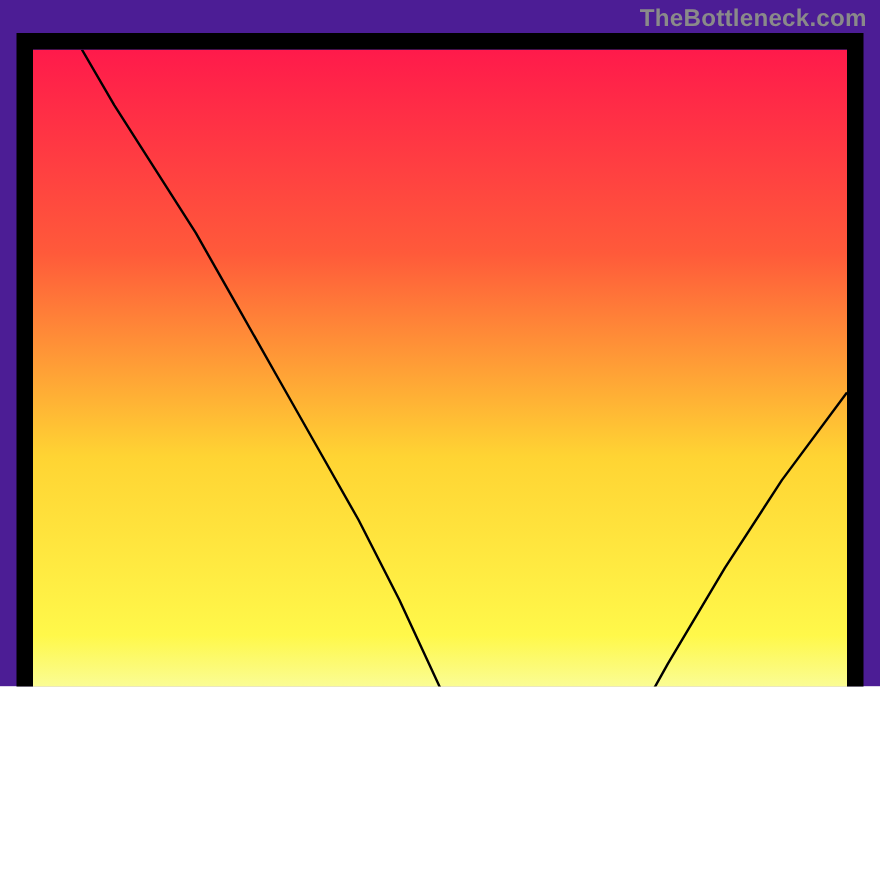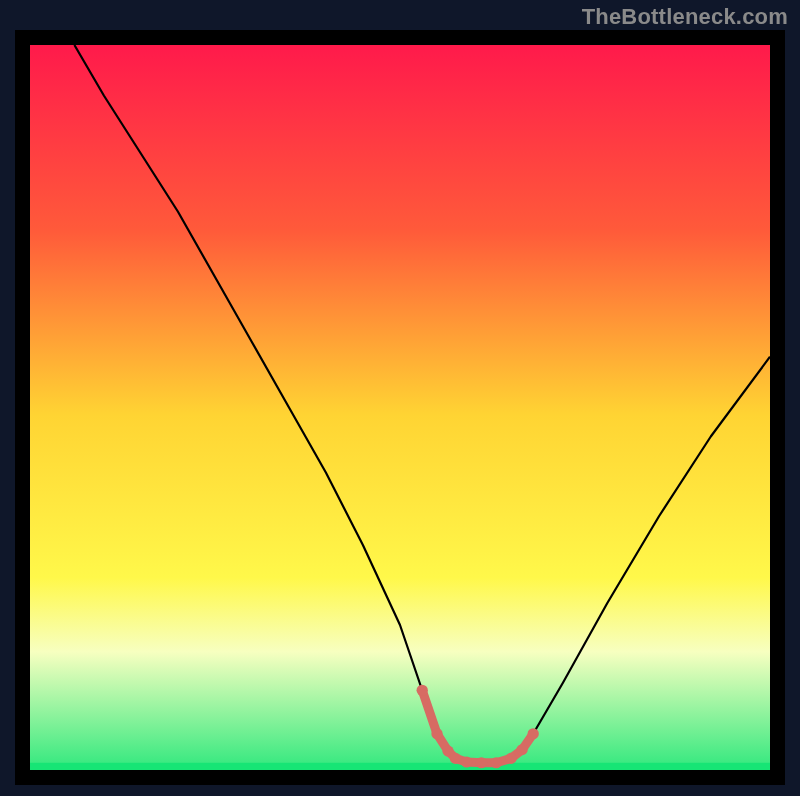--- a/index.html
+++ b/index.html
@@ -4,22 +4,22 @@
 <style>
   body {
     margin: 0;
     padding: 0;
     background: #fff;
     font-family: Arial, Helvetica, sans-serif;
   }
   .stage {
     position: relative;
     width: 800px;
-    height: 796px;
-    background: #0f172a;
+    height: 624px;
+    background: #4c1d95;
   }
   .watermark {
     position: absolute;
     top: 4px;
     right: 12px;
     font-size: 22px;
     font-weight: bold;
     color: #8a8a8a;
     letter-spacing: 0.2px;
     user-select: none;

